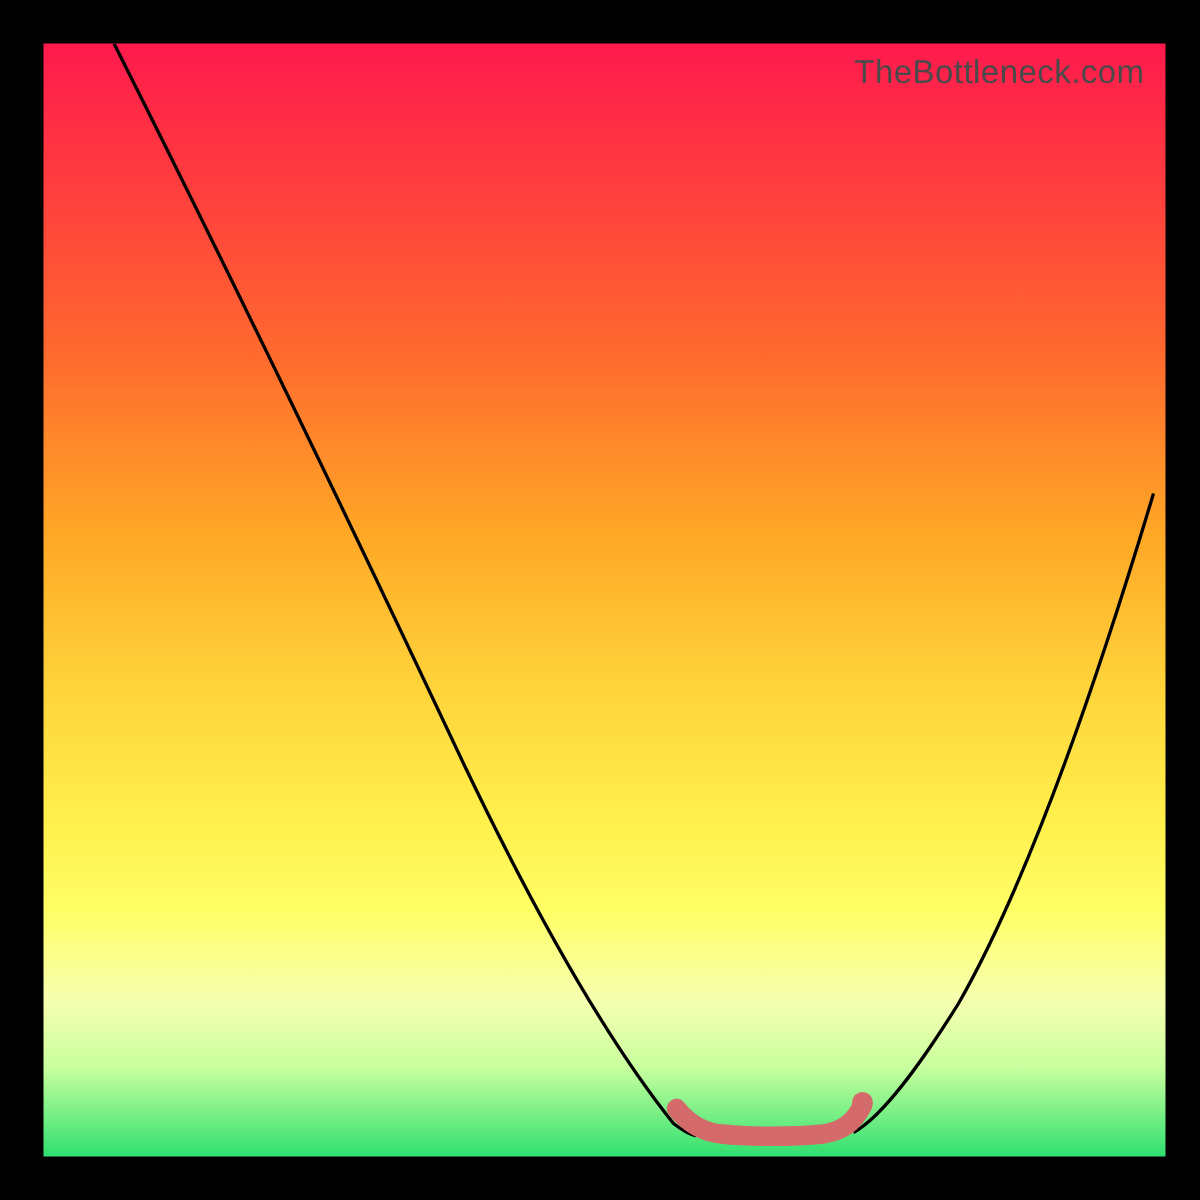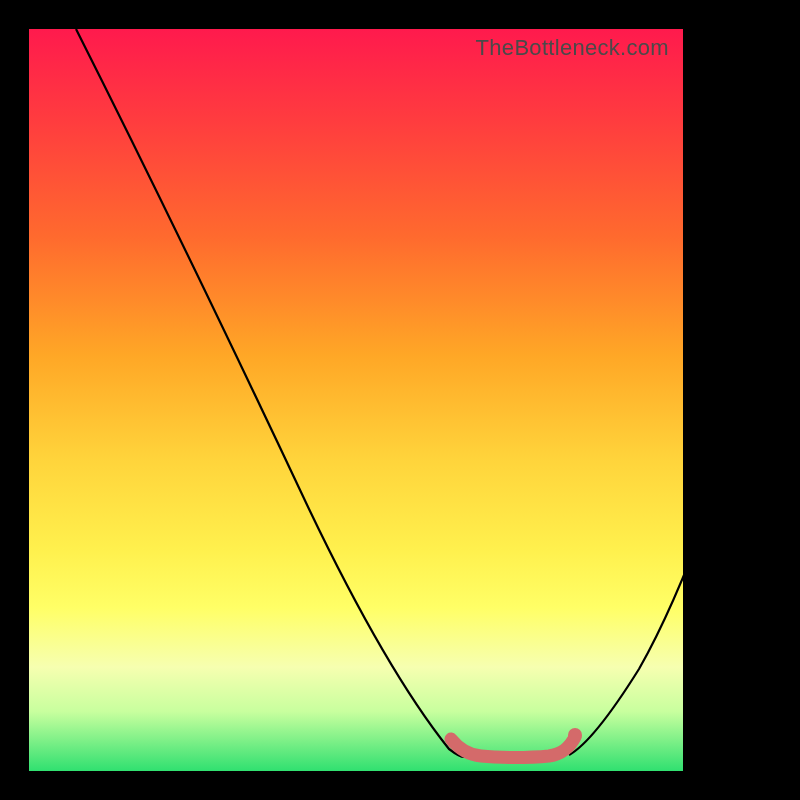--- a/index.html
+++ b/index.html
@@ -8,21 +8,21 @@
     width: 800px;
     height: 800px;
     background: #000;
     font-family: Arial, Helvetica, sans-serif;
     overflow: hidden;
   }
   .frame {
     position: absolute;
     left: 29px;
     top: 29px;
-    width: 654px;
+    width: 748px;
     height: 742px;
     background: linear-gradient(to bottom,
       #ff1a4d 0%,
       #ff3b3f 12%,
       #ff6a2e 28%,
       #ffa726 44%,
       #ffd43b 58%,
       #fff04d 70%,
       #ffff66 78%,
       #f6ffb0 86%,

